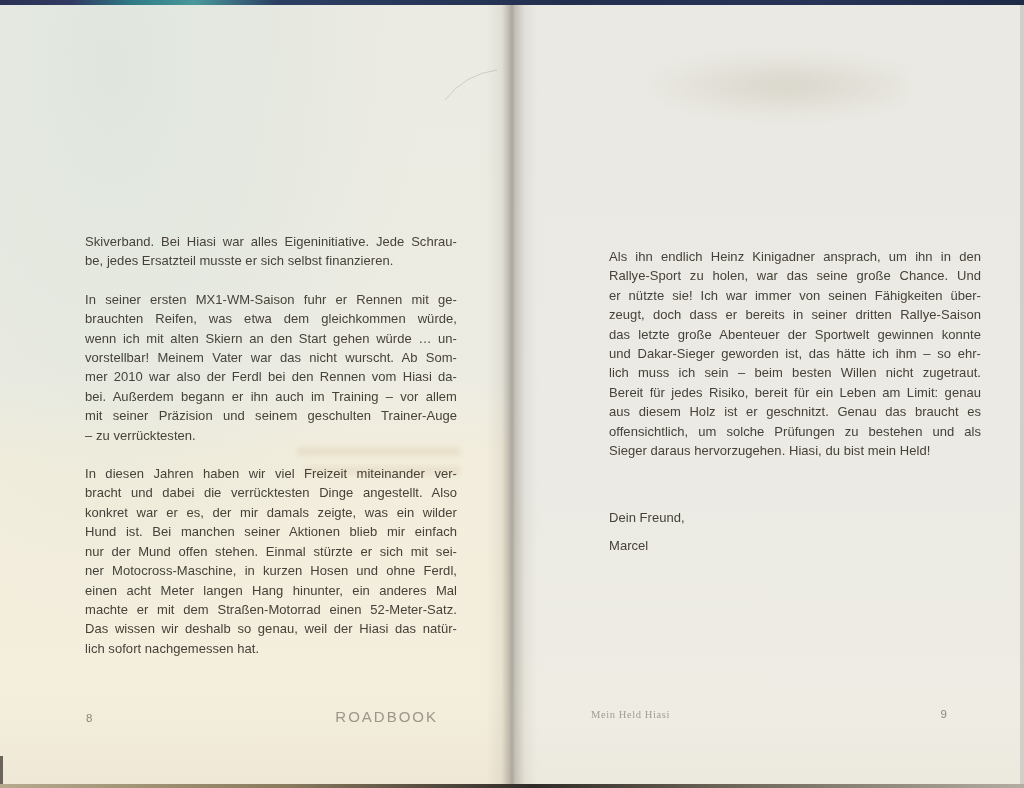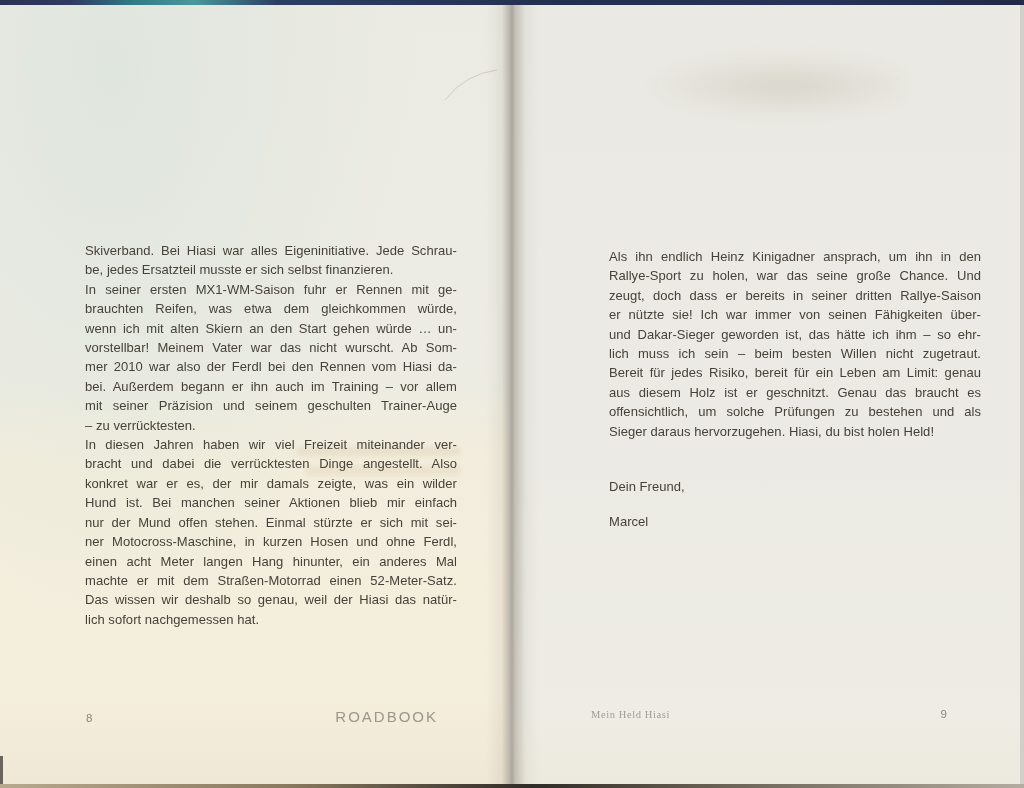--- a/index.html
+++ b/index.html
@@ -57,27 +57,27 @@
   .ghost-title{left:640px;top:52px;width:265px;height:68px;filter:blur(7px);
     background:radial-gradient(ellipse at 55% 50%, rgba(200,194,178,0.5), rgba(200,194,178,0) 70%);}
   .scratch{position:absolute;left:443px;top:66px;width:56px;height:38px;opacity:0.35;}
 
   
   .textblock{
     position:absolute;width:372px;
     color:#474239;font-size:13px;line-height:19.4px;
     letter-spacing:0.05px;
   }
-  .textblock-left{left:85px;top:241px;}
+  .textblock-left{left:85px;top:232px;}
   .textblock-right{left:609px;top:247px;}
-  .para + .para{}
+  .para + .para{margin-top:19px;}
   .tline{text-align:justify;text-align-last:justify;white-space:nowrap;text-justify:inter-word;}
   .tline.last{text-align-last:left;}
-  .sig{margin-top:16px;}
-  .sig.first{margin-top:36px;}
+  .sig{margin-top:8px;}
+  .sig.first{margin-top:48px;}
 
   
   .footer{
     position:absolute;top:708px;
     display:flex;justify-content:space-between;align-items:baseline;
     color:#96927f;font-size:11px;
   }
   .footer-left{left:86px;width:352px;}
   .footer-right{left:591px;width:356px;}
   .running-title{color:#9b978b;letter-spacing:2px;font-size:15px;}
@@ -132,28 +132,29 @@
         <div class="tline">machte er mit dem Straßen-Motorrad einen 52-Meter-Satz.</div>
         <div class="tline">Das wissen wir deshalb so genau, weil der Hiasi das natür-</div>
         <div class="tline last">lich sofort nachgemessen hat.</div>
       </div>
   </div>
 
   <div class="textblock textblock-right">
     <div class="para">
         <div class="tline">Als ihn endlich Heinz Kinigadner ansprach, um ihn in den</div>
         <div class="tline">Rallye-Sport zu holen, war das seine große Chance. Und</div>
+        <div class="tline">er nützte sie! Ich war immer von seinen Fähigkeiten über-</div>
         <div class="tline">zeugt, doch dass er bereits in seiner dritten Rallye-Saison</div>
-        <div class="tline">er nützte sie! Ich war immer von seinen Fähigkeiten über-</div>
+        <div class="tline">das letzte große Abenteuer der Sportwelt gewinnen konnte</div>
         <div class="tline">und Dakar-Sieger geworden ist, das hätte ich ihm – so ehr-</div>
         <div class="tline">lich muss ich sein – beim besten Willen nicht zugetraut.</div>
         <div class="tline">Bereit für jedes Risiko, bereit für ein Leben am Limit: genau</div>
         <div class="tline">aus diesem Holz ist er geschnitzt. Genau das braucht es</div>
         <div class="tline">offensichtlich, um solche Prüfungen zu bestehen und als</div>
-        <div class="tline last">Sieger daraus hervorzugehen. Hiasi, du bist holen Held!</div>
+        <div class="tline last">Sieger daraus hervorzugehen. Hiasi, du bist mein Held!</div>
       </div>
     <div class="sig first">Dein Freund,</div>
     <div class="sig">Marcel</div>
   </div>
 
   <div class="footer footer-left">
     <span class="page-num">8</span>
     <span class="running-title">ROADBOOK</span>
   </div>
   <div class="footer footer-right">

